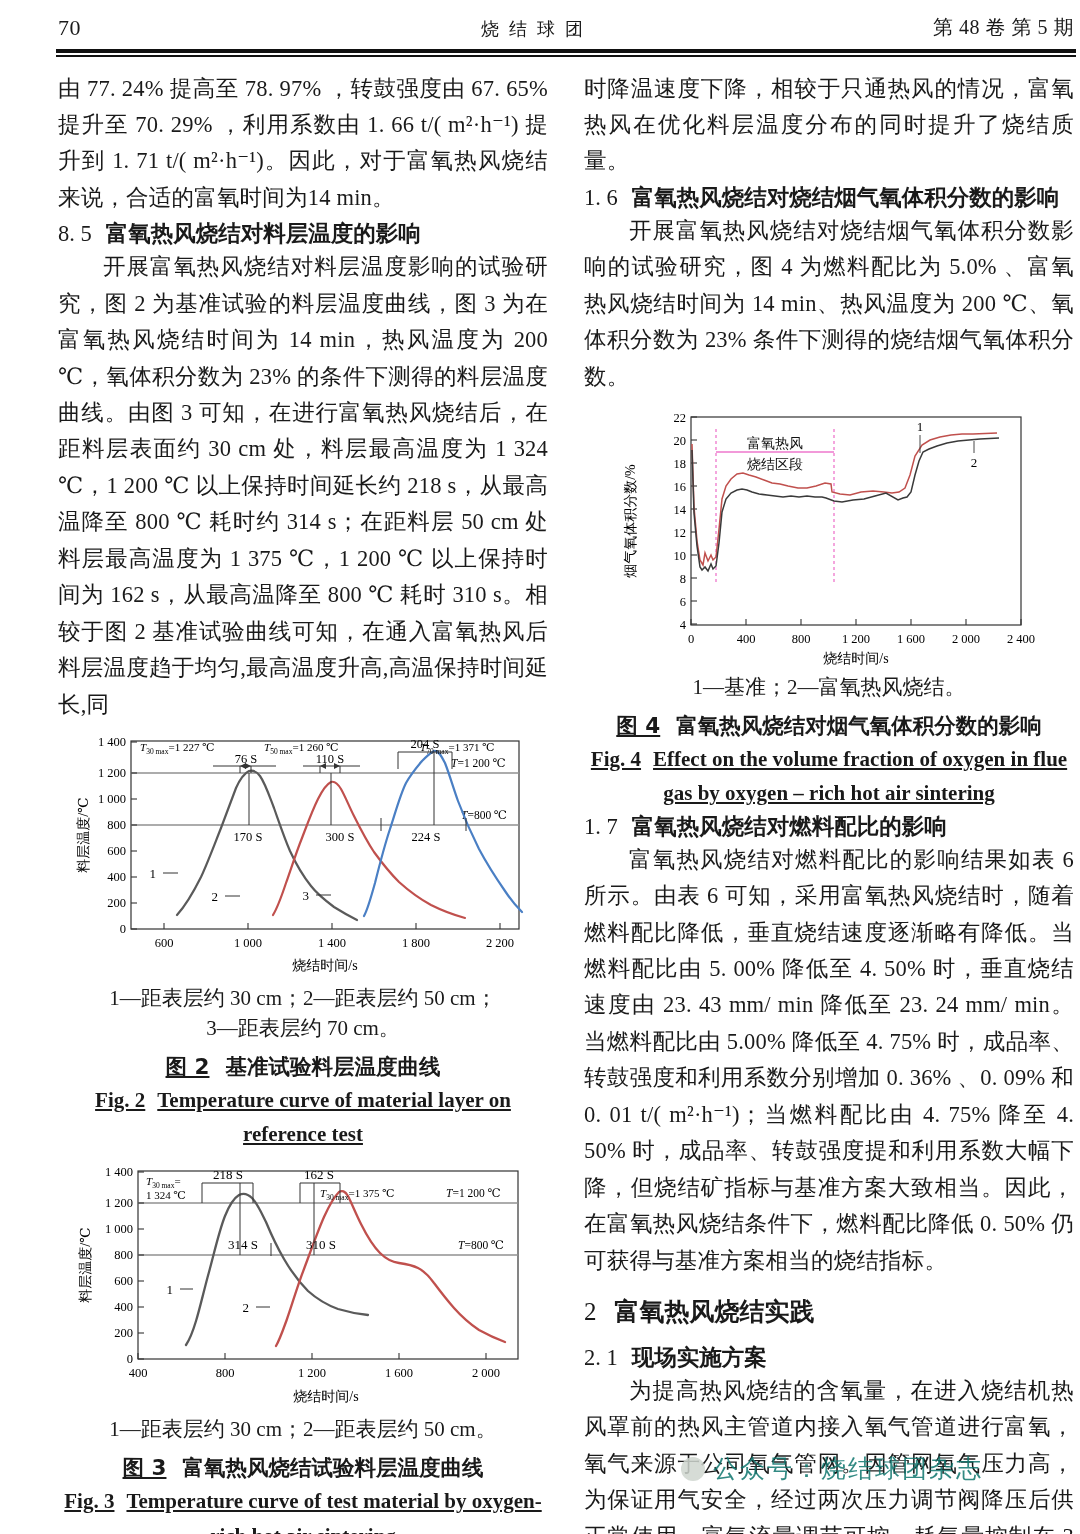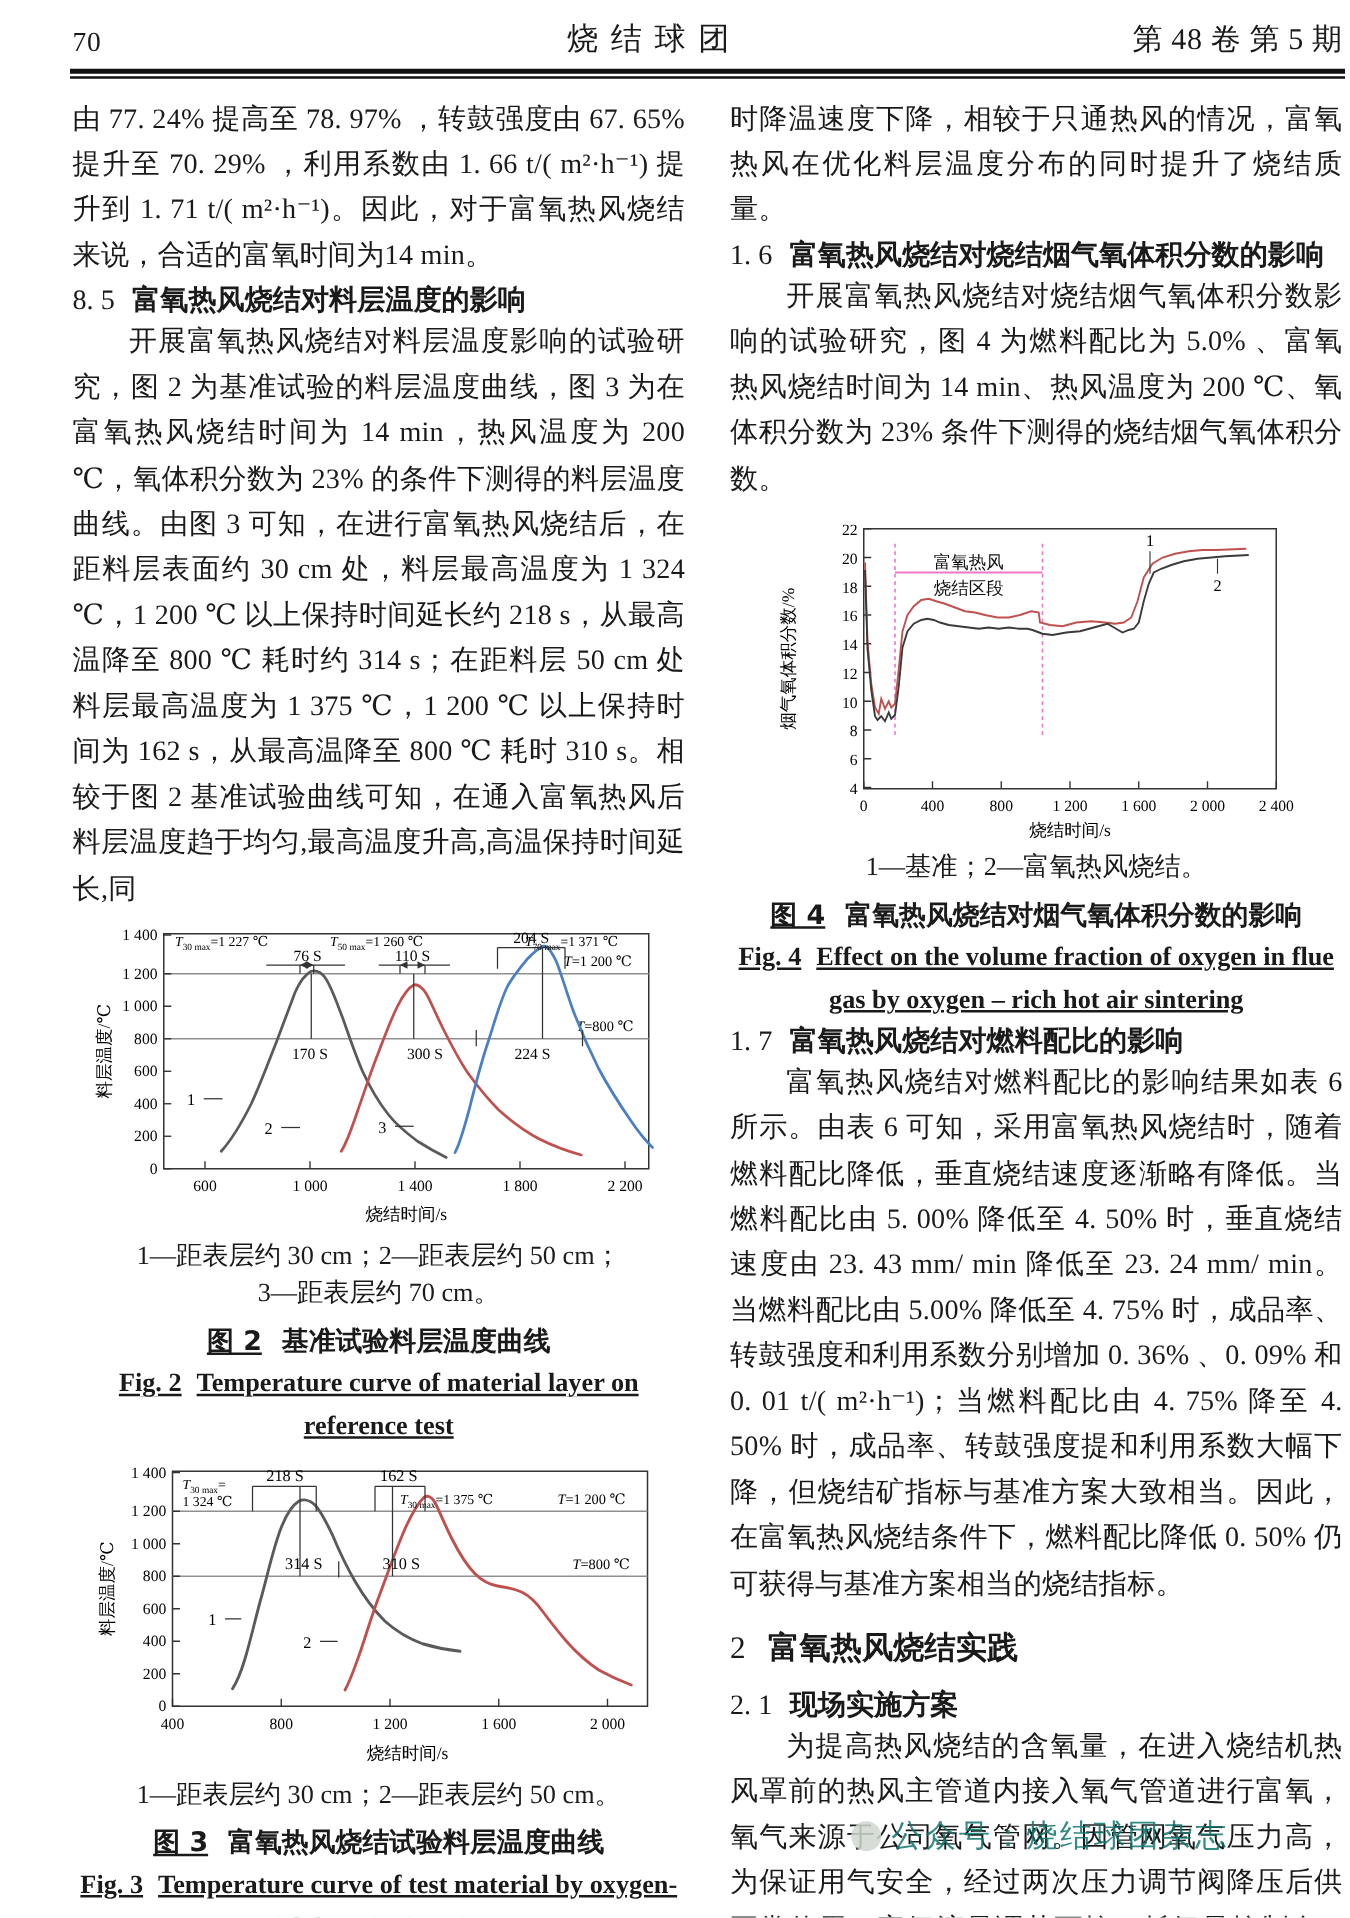--- a/index.html
+++ b/index.html
@@ -16,22 +16,22 @@
   .page { width: 1080px; height: 1534px; position: relative; padding: 0 18px; margin-left: 26px; }
 
   
   .runhead {
     display: flex; align-items: flex-end; justify-content: space-between;
     padding: 14px 14px 4px 14px;
     font-size: 21px;
     letter-spacing: 0.5px;
   }
   .runhead .folio { font-size: 22px; }
-  .runhead .journal { font-size: 25px; letter-spacing: 10px; margin-left: 60px; }
-  .runhead .issue { font-size: 24px; }
+  .runhead .journal { font-size: 18px; letter-spacing: 10px; margin-left: 60px; }
+  .runhead .issue { font-size: 20px; }
   .rule-thick { height: 4px; background: #111; margin: 4px 12px 2px 12px; }
   .rule-thin { height: 1.5px; background: #111; margin: 0 12px 0 12px; }
 
   
   .columns {
     display: flex;
     gap: 36px;
     padding: 14px 14px 0 14px;
   }
   .col { width: 490px; }

